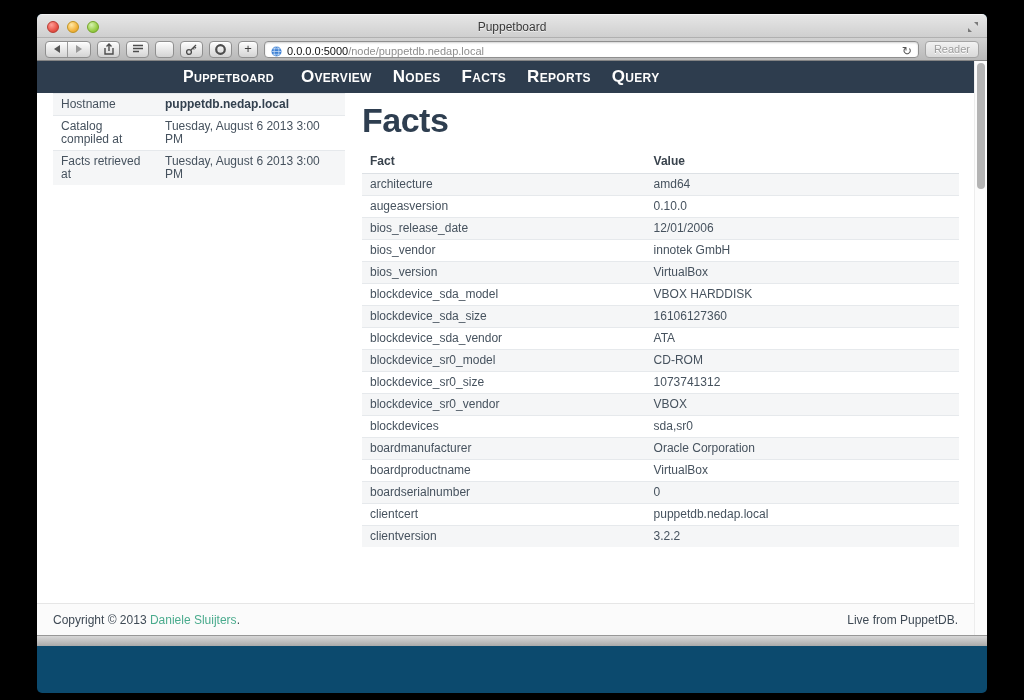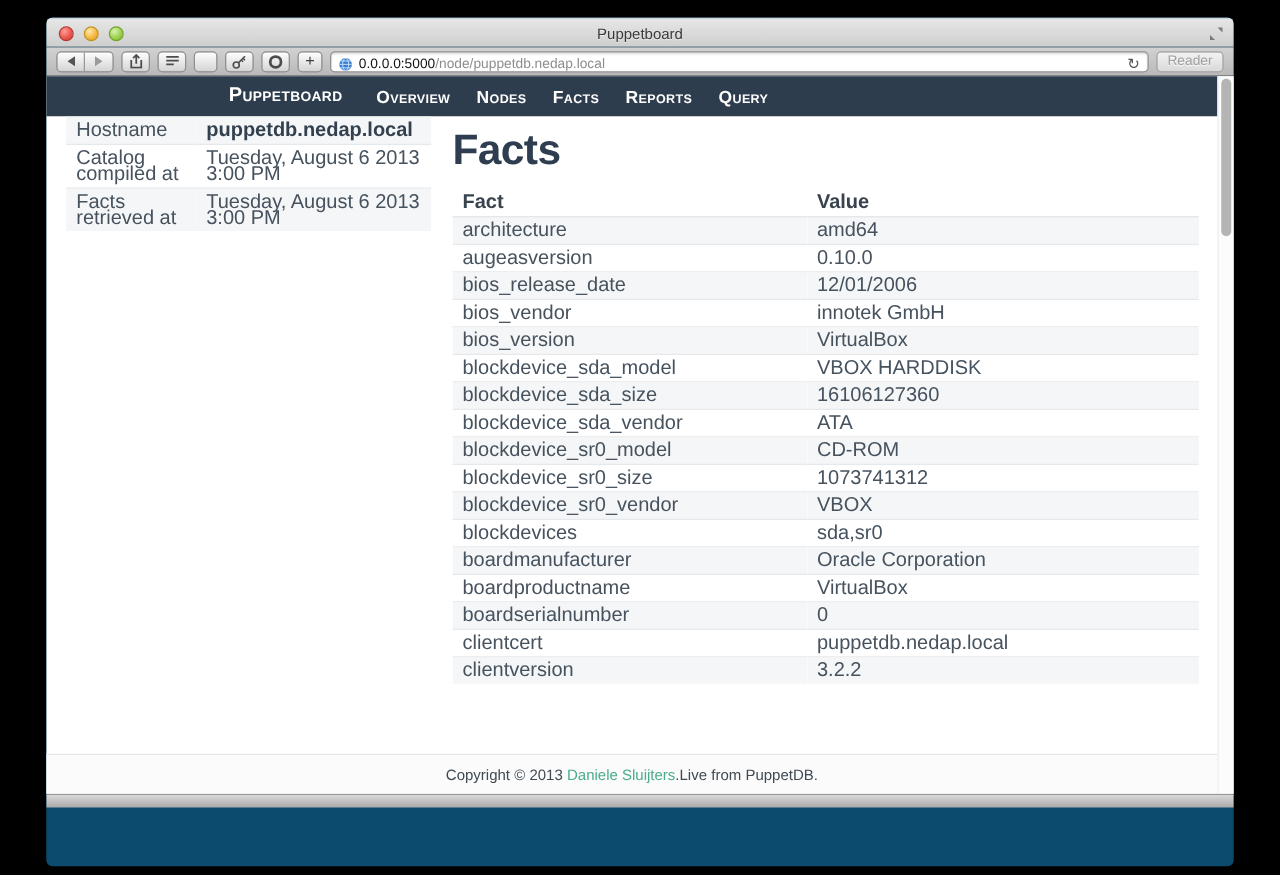--- a/index.html
+++ b/index.html
@@ -68,48 +68,48 @@
 
   
   .viewport { position: relative; height: 574px; background: #fff; display: flex; }
   .page { width: 937px; display: flex; flex-direction: column; }
 
   .navbar {
     height: 32px; background: #2e3d4e; display: flex; align-items: center;
     padding-left: 146px; color: #fff; font-variant: small-caps; flex: none;
   }
   .brand { font-size: 16px; font-weight: bold; letter-spacing: .3px; margin-right: 27px; }
-  .nav-item { font-size: 14px; font-weight: bold; letter-spacing: .3px; margin-right: 21px; color: #fdfdfd; cursor: pointer; }
+  .nav-item { font-size: 17px; font-weight: bold; letter-spacing: .3px; margin-right: 21px; color: #fdfdfd; cursor: pointer; }
 
   .main {
     flex: 1; overflow: hidden; display: grid; grid-template-columns: 292px 1fr;
     column-gap: 17px; padding: 0 15px 0 16px; align-content: start;
   }
   h1 { font-size: 34px; line-height: 34px; font-weight: 900; color: #2e3e50;
        letter-spacing: -0.5px; margin: 10px 0 9px; }
 
-  table { width: 100%; border-collapse: collapse; font-size: 16px; color: #46525e; table-layout: fixed; }
+  table { width: 100%; border-collapse: collapse; font-size: 12px; color: #46525e; table-layout: fixed; }
   td, th { padding: 4px 8px; line-height: 13px; text-align: left; overflow: hidden; }
   td { border-top: 1px solid #e6e9ec; }
   tbody tr:nth-child(odd) td { background: #f5f6f7; }
   .details-table td:first-child { width: 104px; }
   .details-table tr:first-child .val { font-weight: bold; color: #33414f; }
 
   .filter-input {
     width: 100%; height: 25px; border: 1px solid #ccd5dc; border-radius: 6px;
     padding: 0 10px; font-size: 12px; color: #46525e; outline: none;
     font-family: "Liberation Sans", sans-serif;
   }
   .filter-input::placeholder { color: #a9b4bd; }
   .facts-table { margin-top: 13px; }
   .facts-table th { font-weight: bold; color: #39434d; border-bottom: 1px solid #dde1e5; padding: 5px 8px; }
   .facts-table th:first-child, .facts-table td:first-child { width: 47.5%; }
 
   .footer {
-    flex: none; height: 32px; display: flex; align-items: center; justify-content: center;
+    flex: none; height: 32px; display: flex; align-items: center; justify-content: space-between;
     padding: 0 16px; background: #fbfbfb; border-top: 1px solid #e6e6e6;
     font-size: 12px; color: #3f4a55;
   }
   .footer a { color: #4aab8d; text-decoration: none; cursor: pointer; }
 
   
   .scrollbar { width: 13px; background: #fcfcfc; border-left: 1px solid #ededed; position: relative; }
   .scroll-thumb { position: absolute; left: 2px; top: 2px; width: 8px; height: 126px;
     background: #b4b4b4; border-radius: 5px; }
 

